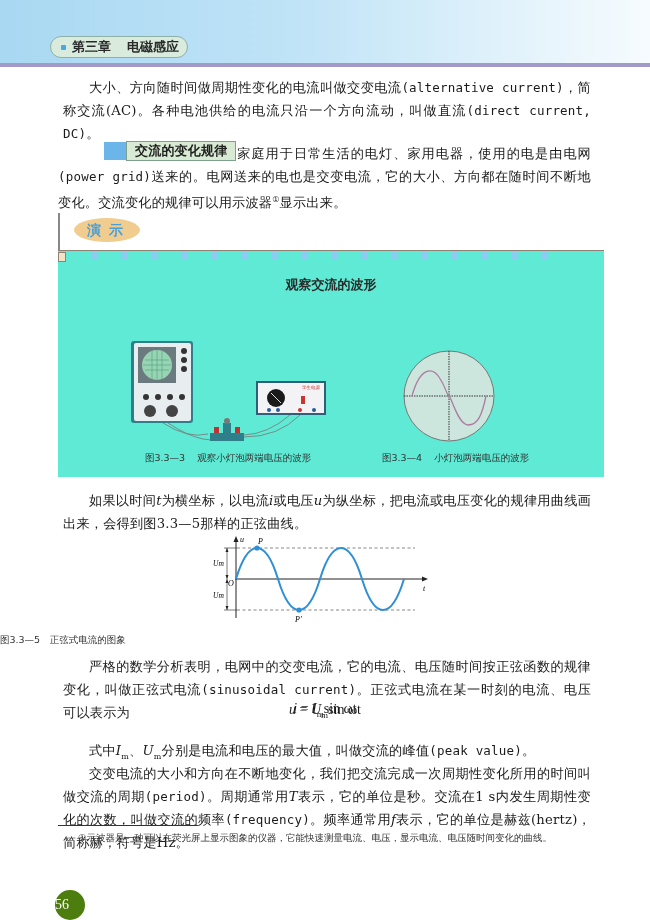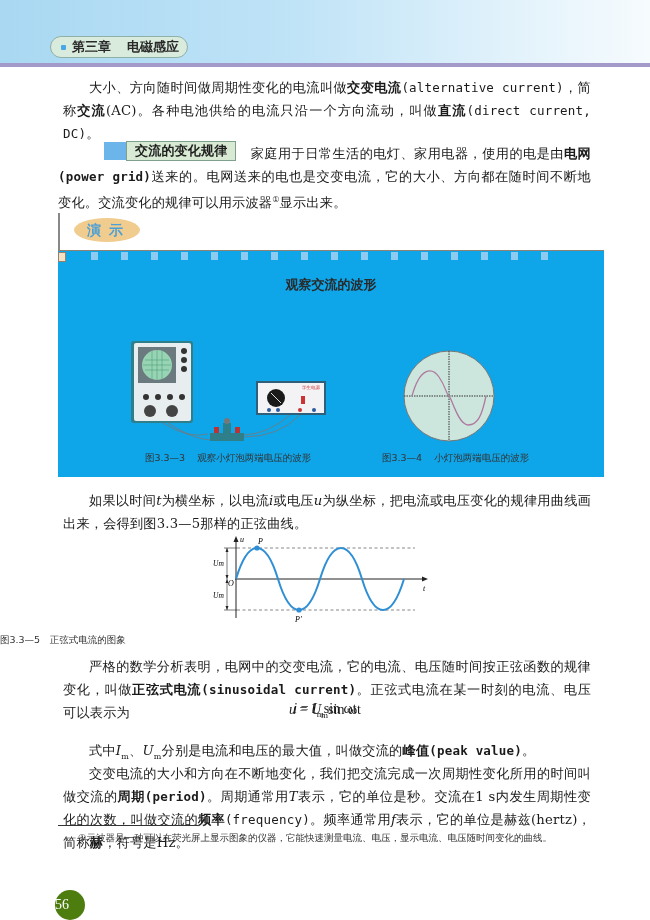--- a/index.html
+++ b/index.html
@@ -12,33 +12,33 @@
                   border:1px solid #8fb0a6; border-radius:11px; background:#d9ebdc;
                   display:flex; align-items:center; gap:6px; font-family:"DejaVu Sans", sans-serif;
                   font-size:13px; font-weight:bold; color:#2a2a2a; }
   .chapter-dot { width:5px; height:5px; background:#4aa7e6; border-radius:1px; }
   .chapter-pill .sp { margin-left:10px; }
 
   .para { position:absolute; left:63px; width:528px; font-size:13.2px; line-height:23px;
           text-align:justify; letter-spacing:0.2px; }
   .para p { margin:0; }
   .indent { text-indent:26px; }
-  b { font-weight:bold; }
+  b { font-weight:normal; }
   .mono { font-family:"DejaVu Sans Mono", monospace; font-size:12.5px; }
 
-  .tag { display:inline-flex; align-items:center; height:18px; vertical-align:-2px; margin-right:14px;padding-left:46px; }
+  .tag { display:inline-flex; align-items:center; height:18px; vertical-align:-2px; margin-right:0;padding-left:46px; }
   .tag-blue { width:22px; height:18px; background:#6cb5ea; }
   .tag-label { height:18px; padding:0 8px; background:#d8ead3; border:1px solid #7ea08c;
                font-family:"DejaVu Sans", sans-serif; font-weight:bold; font-size:13px; line-height:18px; color:#1f1f1f; }
 
   .demo-vline { position:absolute; left:58px; top:213px; width:2px; height:40px; background:#888; }
   .demo-oval { position:absolute; left:74px; top:218px; width:66px; height:24px; border-radius:50%;
                background:#f0cc8f; color:#4a9fd6; font-family:"DejaVu Sans", sans-serif;
                font-size:14px; font-weight:bold; text-align:center; line-height:24px; letter-spacing:8px; padding-left:4px; box-sizing:border-box; }
-  .demo-box { position:absolute; left:58px; top:250px; width:546px; height:226px; background:#0ea5e9;
+  .demo-box { position:absolute; left:58px; top:250px; width:546px; height:226px; background:#5eead4;
               border-top:1px solid #8d8274; }
   .demo-squares { position:absolute; left:0; top:1px; width:546px; height:8px; }
   .sq { position:absolute; top:0; width:7px; height:8px; background:#8ecbf1; }
   .demo-corner { position:absolute; left:0; top:1px; width:6px; height:8px; border:1px solid #8d8274; background:#f5e2c4; }
   .demo-title { position:absolute; left:0; width:546px; top:25px; text-align:center;
                 font-family:"DejaVu Sans", sans-serif; font-weight:bold; font-size:13px; color:#2a2a2a; }
   .demo-text { position:absolute; left:10px; width:520px; top:44px; font-size:12.5px; line-height:25px;
                color:#2a2a2a; text-align:justify; letter-spacing:0.3px; }
   .demo-text p { margin:0; }
   .cap { position:absolute; font-family:"DejaVu Sans", sans-serif; font-size:9.5px; color:#333; }

